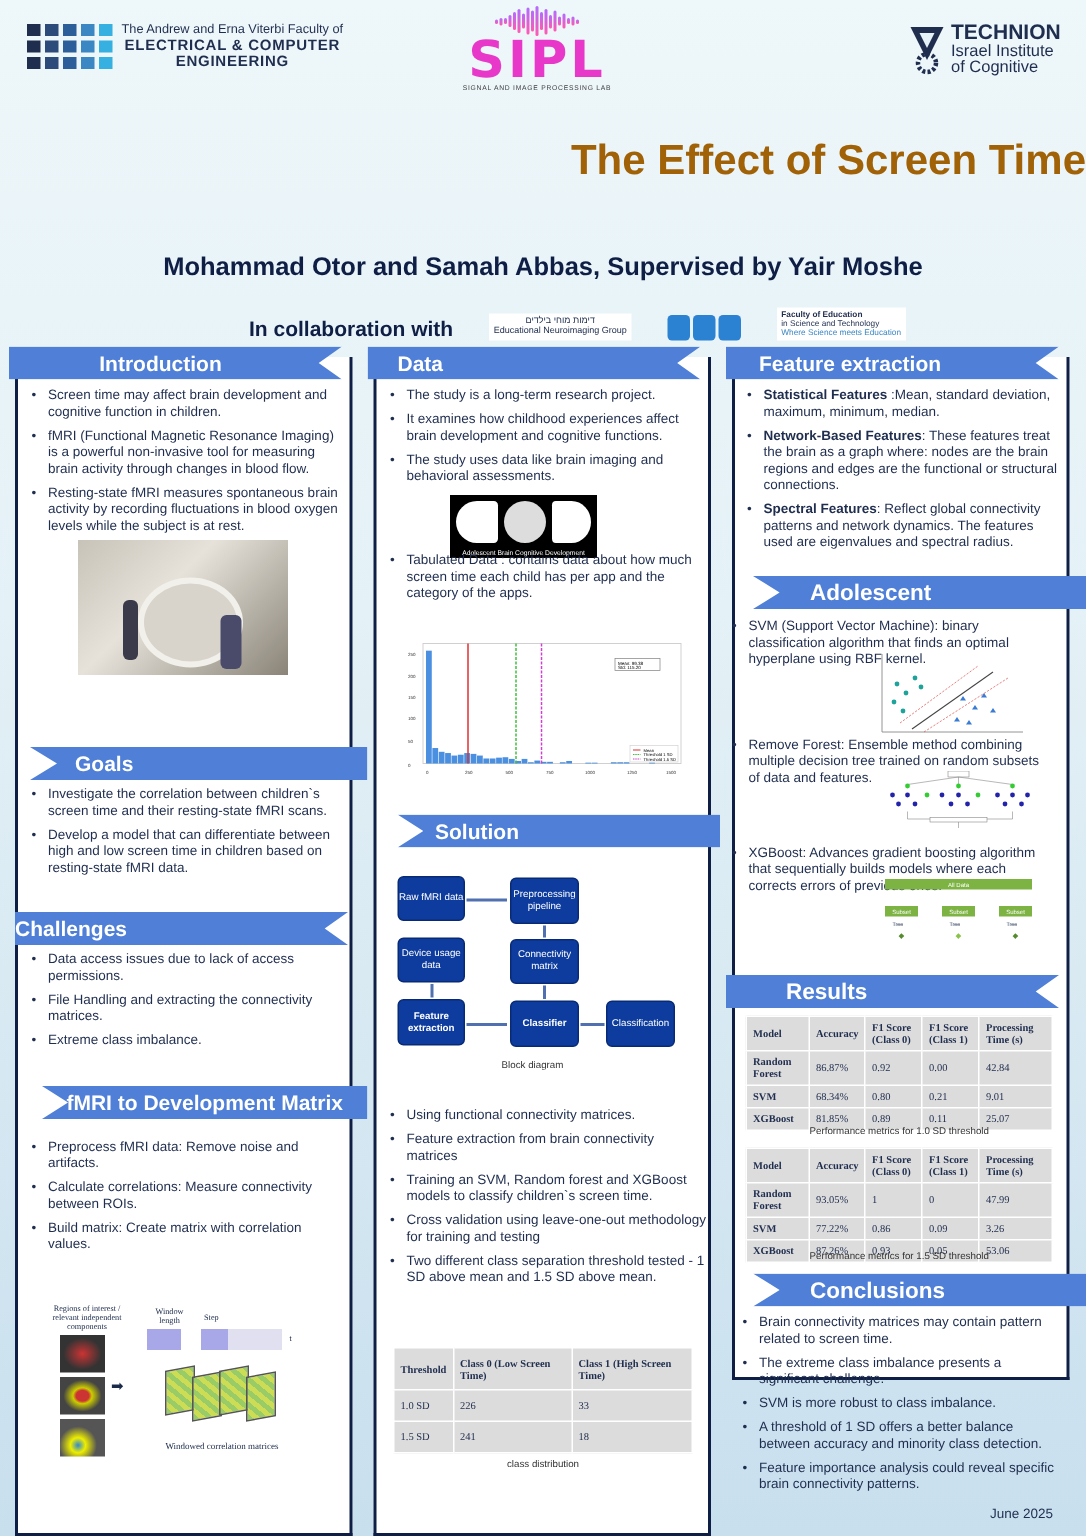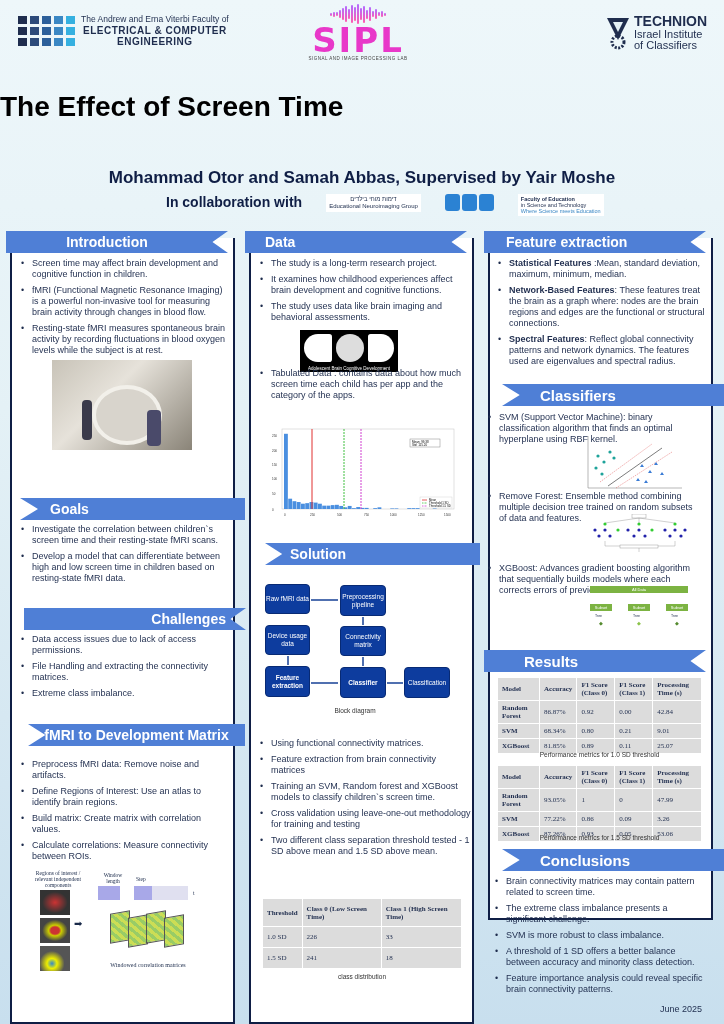--- a/index.html
+++ b/index.html
@@ -13,23 +13,23 @@
 .ece-text b{display:block;font-size:10px;letter-spacing:.5px;text-align:center}
 .ece-text .l1{font-size:8.5px}
 .sipl{left:308px;top:4px;width:100px;text-align:center}
 .sipl .wave{height:20px;display:flex;align-items:center;justify-content:center;gap:1px}
 .sipl .wave i{display:block;width:2px;background:linear-gradient(#b36bff,#ff5ab0);border-radius:1px}
 .sipl .big{font-size:34px;font-weight:bold;color:#e838c9;letter-spacing:2px;line-height:32px;font-family:"DejaVu Sans",sans-serif}
 .sipl .small{font-size:4.5px;color:#444;letter-spacing:.5px}
 .technion{left:606px;top:14px;display:flex;gap:4px;align-items:flex-start}
 .technion .t{font-size:11px;line-height:11px;color:#1f2d4e}
 .technion .t b{font-size:14px;display:block;line-height:15px}
-.title{left:0;width:724px;top:90px;text-align:left;font-size:28px;font-weight:bold;color:#000000;line-height:34px}
+.title{left:0;width:724px;top:90px;text-align:right;font-size:28px;font-weight:bold;color:#a16207;line-height:34px}
 .authors{left:0;width:724px;top:168px;text-align:center;font-size:17px;font-weight:bold;color:#0f1e45}
-.collab{left:166px;top:194px;display:flex;align-items:flex-start;gap:24px}
+.collab{left:166px;top:205px;display:flex;align-items:flex-end;gap:24px}
 .collab .lbl{font-size:14px;font-weight:bold;color:#0f1e45}
 .neuro{background:#fff;font-size:6px;padding:2px 3px;text-align:center;line-height:7px}
 .heads{display:flex;gap:2px}
 .heads span{width:15px;height:17px;background:#2b82d3;border-radius:3px;display:block}
 .edu{background:#fff;font-size:5.5px;padding:2px 3px;line-height:6px;color:#1f2d4e}
 .col{border:2px solid #0f1e45;background:#fff;border-top:none}
 .banner{position:absolute;height:22px;background:#4f7fd6;color:#fff;font-weight:bold;font-size:14px;
 display:flex;align-items:center}
 .banner.notch-r{clip-path:polygon(0 0,100% 0,93% 50%,100% 100%,0 100%)}
 .banner.arrow-l{clip-path:polygon(0 0,100% 0,100% 100%,0 100%,8% 50%)}
@@ -101,21 +101,21 @@
 
 <div class="abs technion">
   <svg width="24" height="36" viewBox="0 0 24 36">
     <polygon points="1,4 23,4 12,26" fill="#1f2d4e"></polygon>
     <polygon points="7,8 17,8 12,18" fill="#e4f1f6"></polygon>
     <circle cx="12" cy="28" r="6" fill="none" stroke="#1f2d4e" stroke-width="3" stroke-dasharray="2 1.5"></circle>
   </svg>
   <div class="t">
     <b>TECHNION</b>
     <span style="display:block">Israel Institute</span>
-    <span style="display:block">of Classifiers</span>
+    <span style="display:block">of Cognitive</span>
   </div>
 </div>
 
 <div class="abs title">
   <div>The Effect of Screen Time</div>
 </div>
 <div class="abs authors">Mohammad Otor and Samah Abbas, Supervised by Yair Moshe</div>
 
 <div class="abs collab">
   <span class="lbl">In collaboration with</span>
@@ -154,37 +154,36 @@
 </div>
 
 <div class="banner arrow-l" style="left:20px;top:498px;width:225px;padding-left:30px">
   <span>Goals</span>
 </div>
 <ul class="b" style="left:20px;top:524px;width:210px">
   <li>Investigate the correlation between children`s screen time and their resting-state fMRI scans.</li>
   <li>Develop a model that can differentiate between high and low screen time in children based on resting-state fMRI data.</li>
 </ul>
 
-<div class="banner notch-r" style="left:24px;top:608px;width:222px;justify-content:flex-end;padding-right:20px">
+<div class="banner notch-r" style="left:10px;top:608px;width:222px;justify-content:flex-start;padding-right:20px">
   <span>Challenges</span>
 </div>
 <ul class="b" style="left:20px;top:634px;width:210px">
   <li>Data access issues due to lack of access permissions.</li>
   <li>File Handling and extracting the connectivity matrices.</li>
   <li>Extreme class imbalance.</li>
 </ul>
 
 <div class="banner arrow-l" style="left:28px;top:724px;width:217px;justify-content:center">
   <span>fMRI to Development Matrix</span>
 </div>
 <ul class="b" style="left:20px;top:759px;width:210px">
   <li>Preprocess fMRI data: Remove noise and artifacts.</li>
-  <li>Define Regions of Interest: Use an atlas to identify brain regions.</li>
+  <li>Calculate correlations: Measure connectivity between ROIs.</li>
   <li>Build matrix: Create matrix with correlation values.</li>
-  <li>Calculate correlations: Measure connectivity between ROIs.</li>
 </ul>
 <div class="abs" style="left:28px;top:870px;width:200px;height:110px">
   <div style="position:absolute;left:0;top:0;width:60px;font-family:'Liberation Serif',serif;font-size:5.5px;text-align:center;line-height:6px">Regions of interest / relevant independent components</div>
   <div style="position:absolute;left:12px;top:20px;width:30px;height:25px;background:radial-gradient(#c33,#333 60%)"></div>
   <div style="position:absolute;left:12px;top:48px;width:30px;height:25px;background:radial-gradient(#c33 20%,#cc0 30%,#444 60%)"></div>
   <div style="position:absolute;left:12px;top:76px;width:30px;height:25px;background:radial-gradient(circle at 40% 70%,#38c,#ee0 20%,#555 50%)"></div>
   <div style="position:absolute;left:46px;top:48px;font-size:10px">➡</div>
   <div style="position:absolute;left:74px;top:2px;font-family:'Liberation Serif',serif;font-size:5.5px;width:22px;text-align:center;line-height:6px">Window length</div>
   <div style="position:absolute;left:108px;top:6px;font-family:'Liberation Serif',serif;font-size:5.5px">Step</div>
   <div style="position:absolute;left:70px;top:16px;width:90px;height:14px;background:linear-gradient(90deg,#a8a8e8 25%,#fff 25%,#fff 40%,#a8a8e8 40%,#a8a8e8 60%,#e0e0f0 60%)"></div>
@@ -326,21 +325,21 @@
 <div class="banner notch-r" style="left:484px;top:231px;width:222px;padding-left:22px">
   <span>Feature extraction</span>
 </div>
 <ul class="b" style="left:497px;top:258px;width:210px">
   <li><b>Statistical Features</b><span> :Mean, standard deviation, maximum, minimum, median.</span></li>
   <li><b>Network-Based Features</b><span>: These features treat the brain as a graph where: nodes are the brain regions and edges are the functional or structural connections.</span></li>
   <li><b>Spectral Features</b><span>: Reflect global connectivity patterns and network dynamics. The features used are eigenvalues and spectral radius.</span></li>
 </ul>
 
 <div class="banner arrow-l" style="left:502px;top:384px;width:222px;padding-left:38px;font-size:15px">
-  <span>Classifiers</span>
+  <span>Adolescent</span>
 </div>
 <ul class="b" style="left:487px;top:412px;width:210px">
   <li><span>SVM (Support Vector Machine): binary classification algorithm that finds an optimal hyperplane using RBF kernel.</span></li>
 </ul>
 <svg class="abs" style="left:584px;top:434px" width="100" height="58" viewBox="0 0 100 58">
   <line x1="4" y1="2" x2="4" y2="54" stroke="#888" stroke-width="0.6"></line>
   <line x1="4" y1="54" x2="98" y2="54" stroke="#888" stroke-width="0.6"></line>
   <line x1="16" y1="48" x2="68" y2="10" stroke="#e05a5a" stroke-width="0.5" stroke-dasharray="1.5 1"></line>
   <line x1="24" y1="52" x2="78" y2="14" stroke="#444" stroke-width="0.7"></line>
   <line x1="32" y1="54" x2="88" y2="18" stroke="#e05a5a" stroke-width="0.5" stroke-dasharray="1.5 1"></line>

